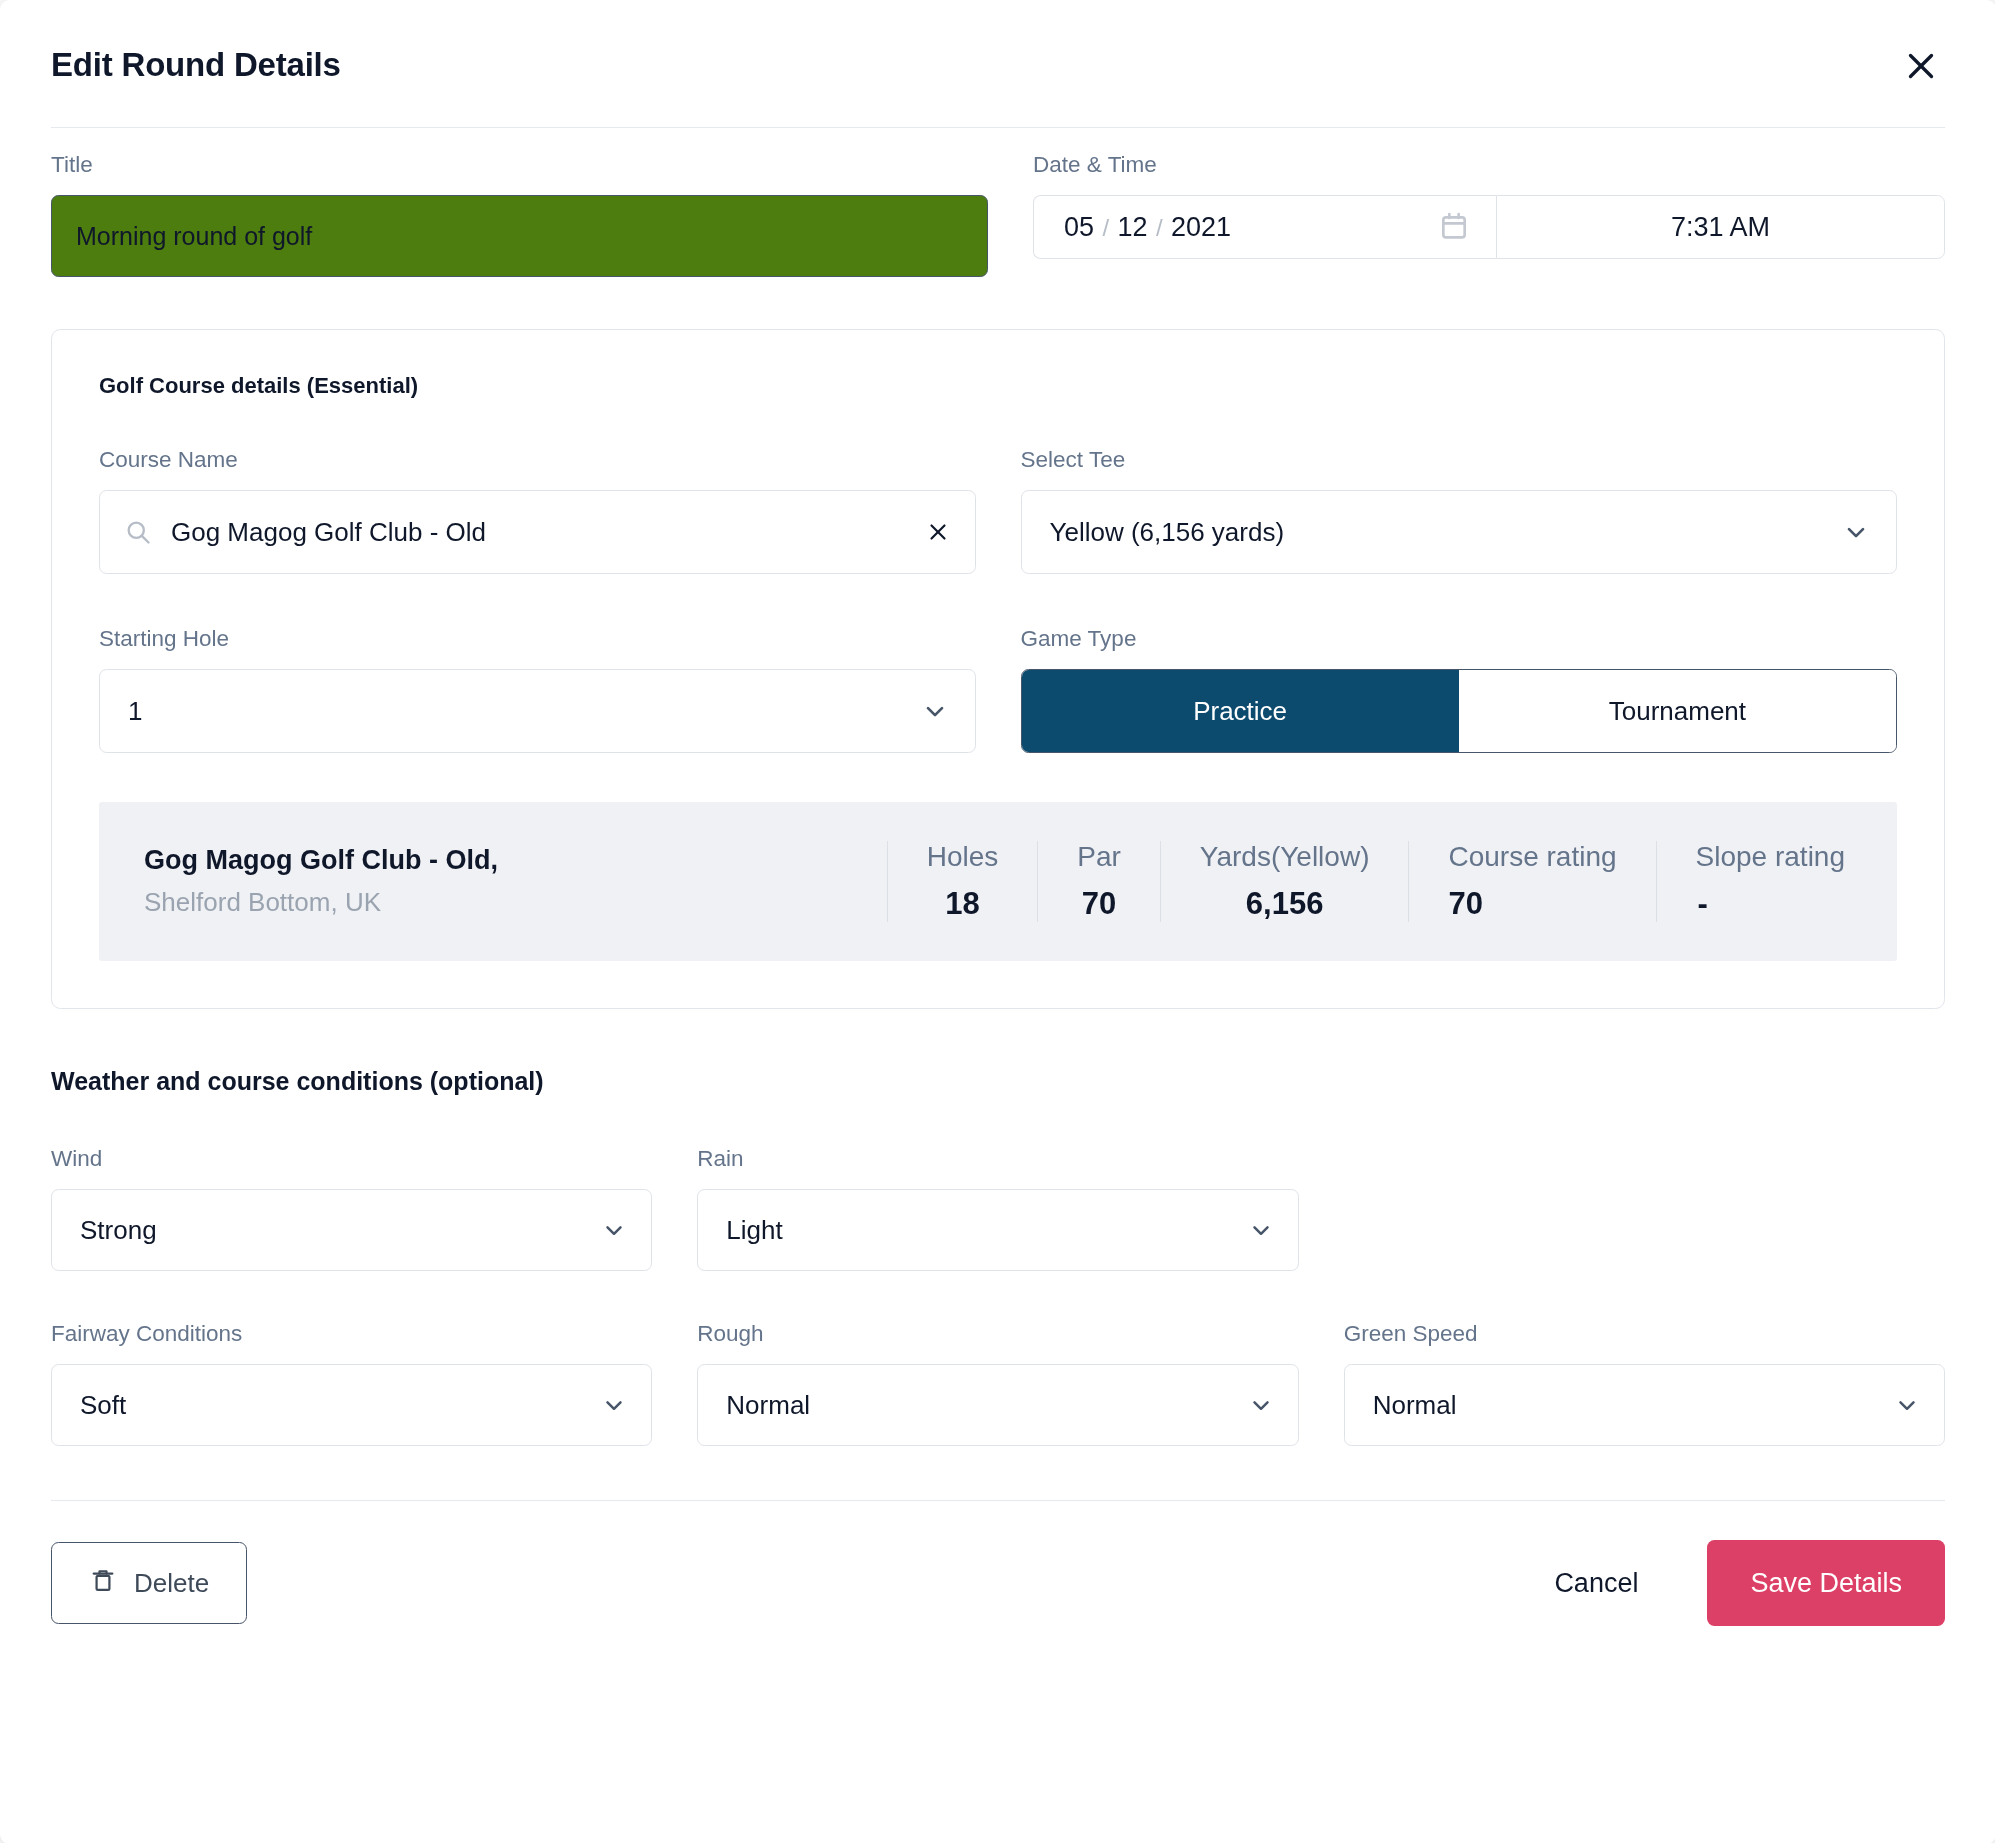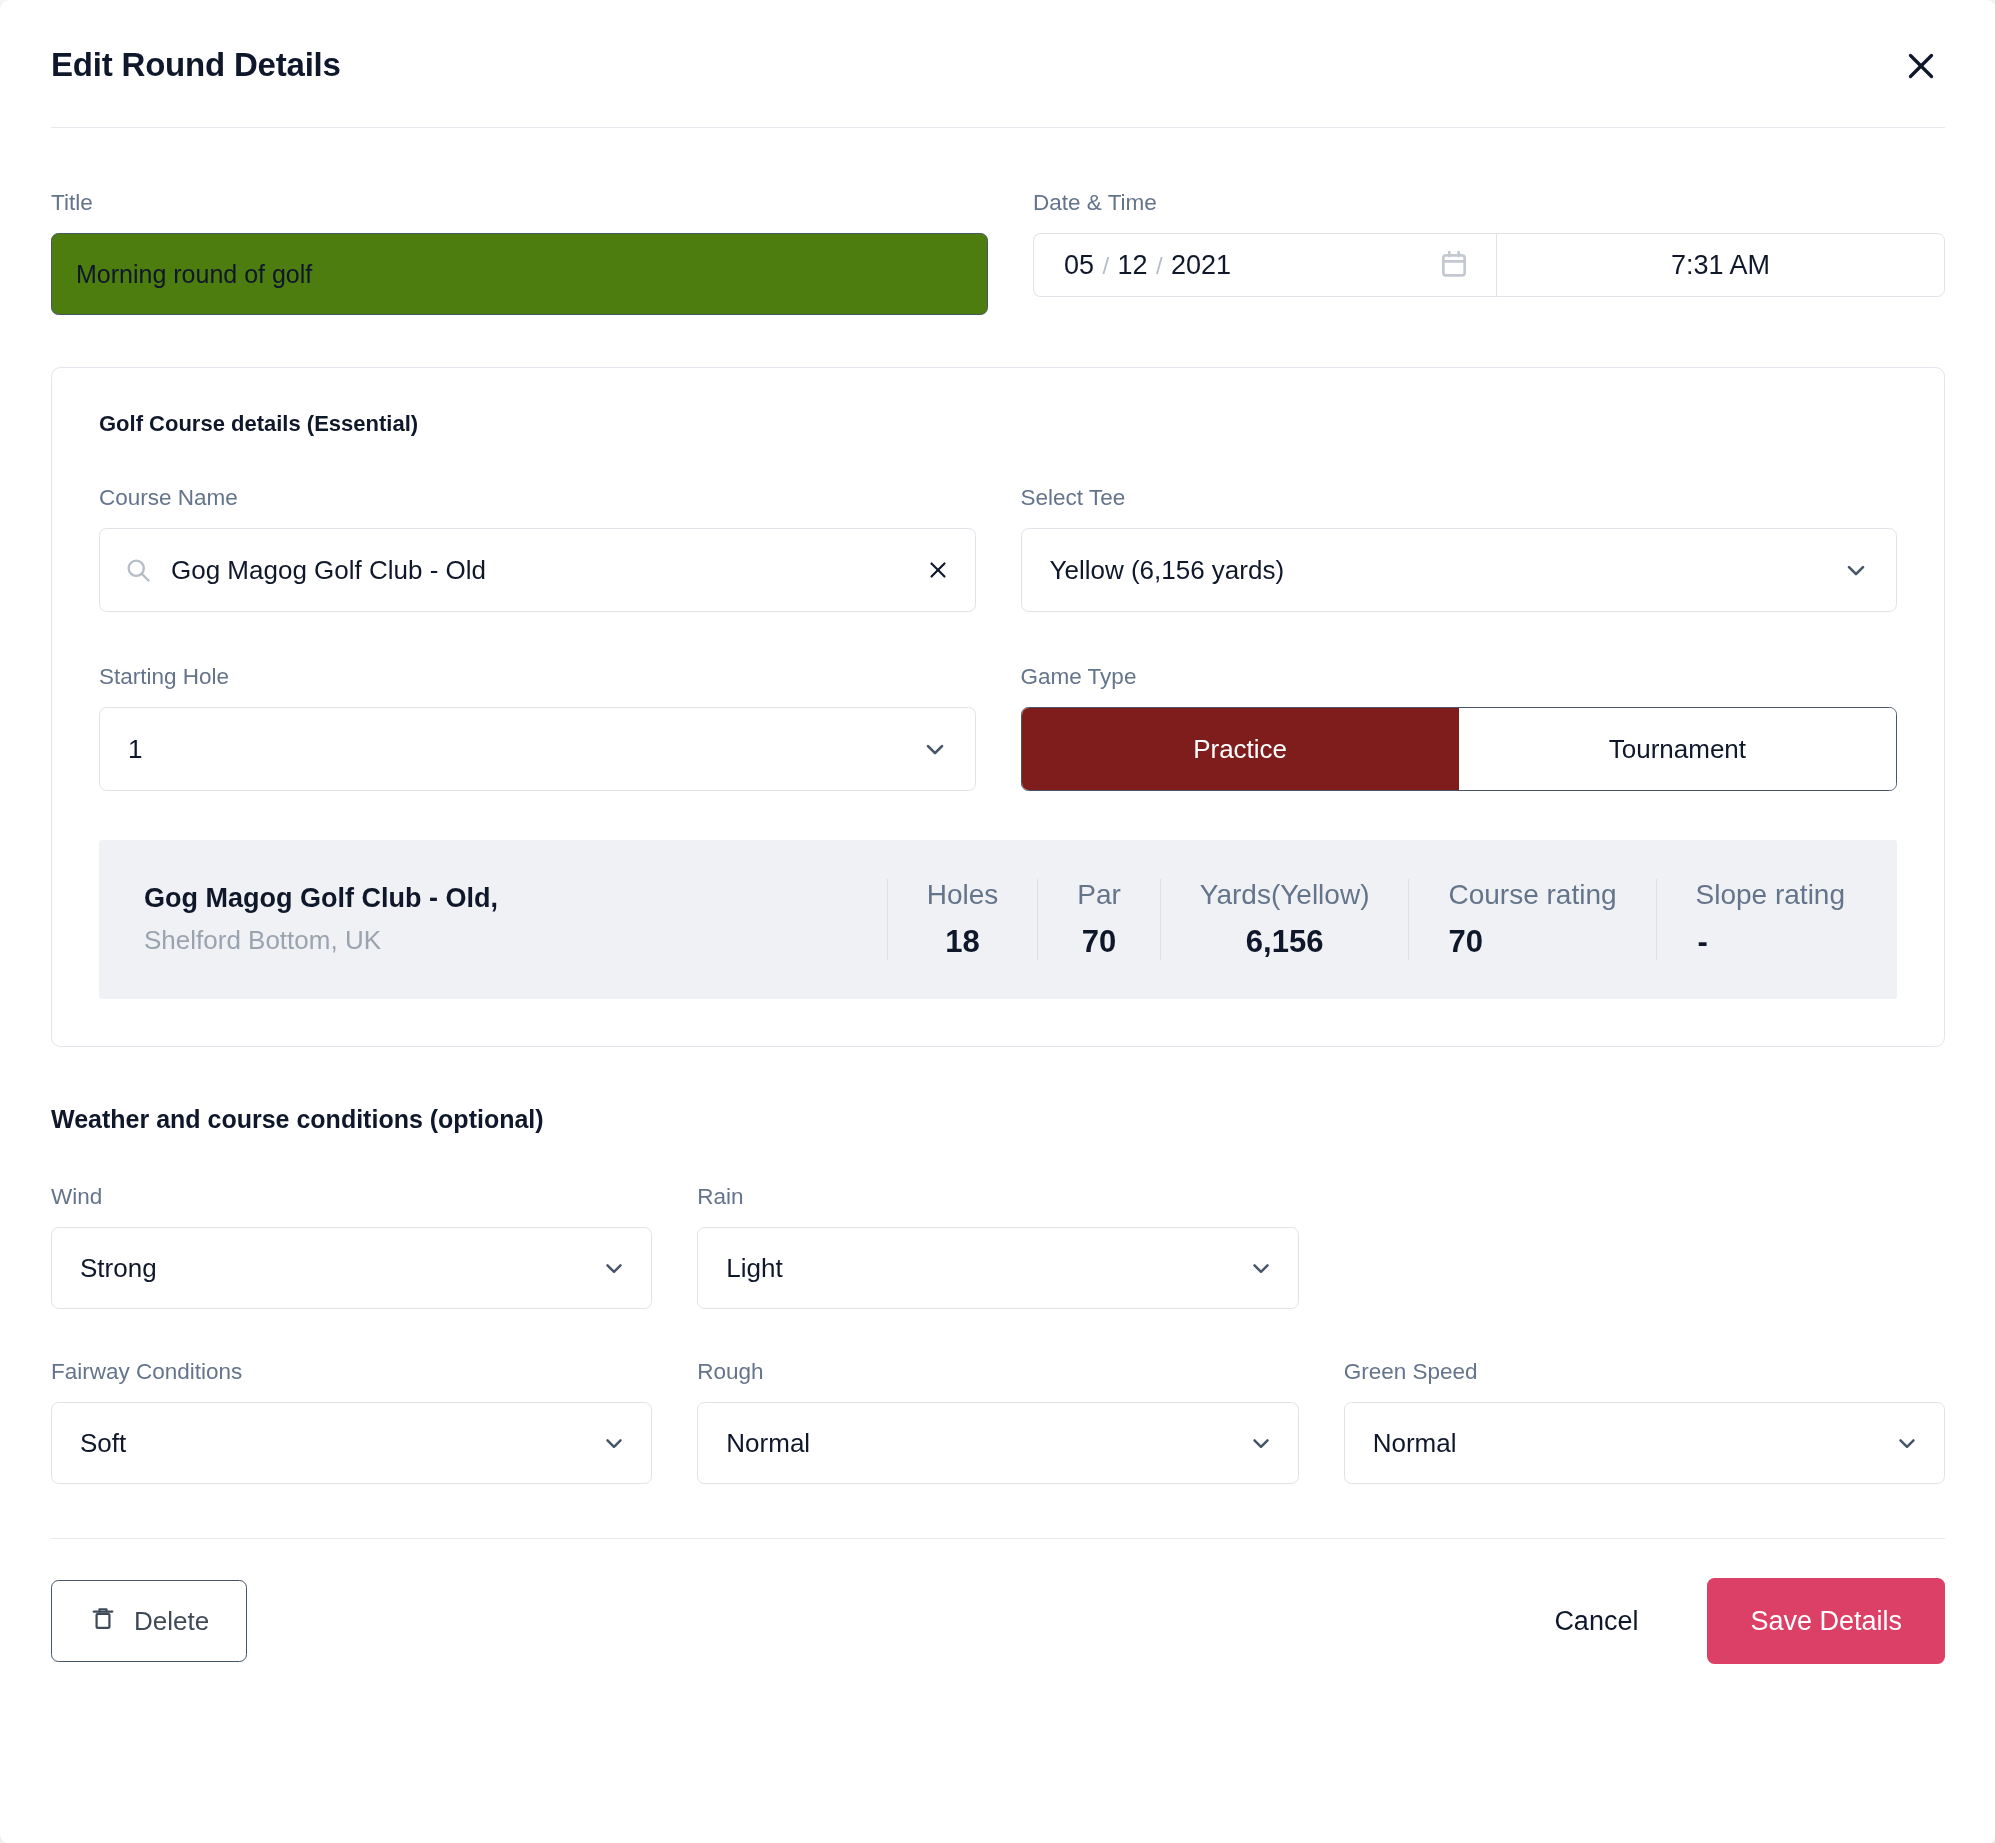--- a/index.html
+++ b/index.html
@@ -73,21 +73,21 @@
     color: #0f172a;
     padding: 0 24px;
     font-family: "Liberation Sans", sans-serif;
     outline: none;
   }
 
   
   .top-row {
     display: flex;
     gap: 45px;
-    margin-top: 61px;
+    margin-top: 23px;
   }
   .col-title { width: 937px; }
   .col-datetime { flex: 1; }
 
   .datetime-group {
     display: flex;
     height: 64px;
     justify-content: space-between;
   }
   .date-part {
@@ -195,21 +195,21 @@
     align-items: center;
     justify-content: center;
     font-size: 26px;
     background: #ffffff;
     color: #0f172a;
     border: none;
     cursor: pointer;
     font-family: "Liberation Sans", sans-serif;
   }
   .toggle-btn.active {
-    background: #7f1d1d;
+    background: #0c4a6e;
     color: #ffffff;
   }
 
   
   .summary-strip {
     margin-top: 49px;
     background: #f0f1f4;
     border-radius: 3px;
     display: flex;
     align-items: center;

